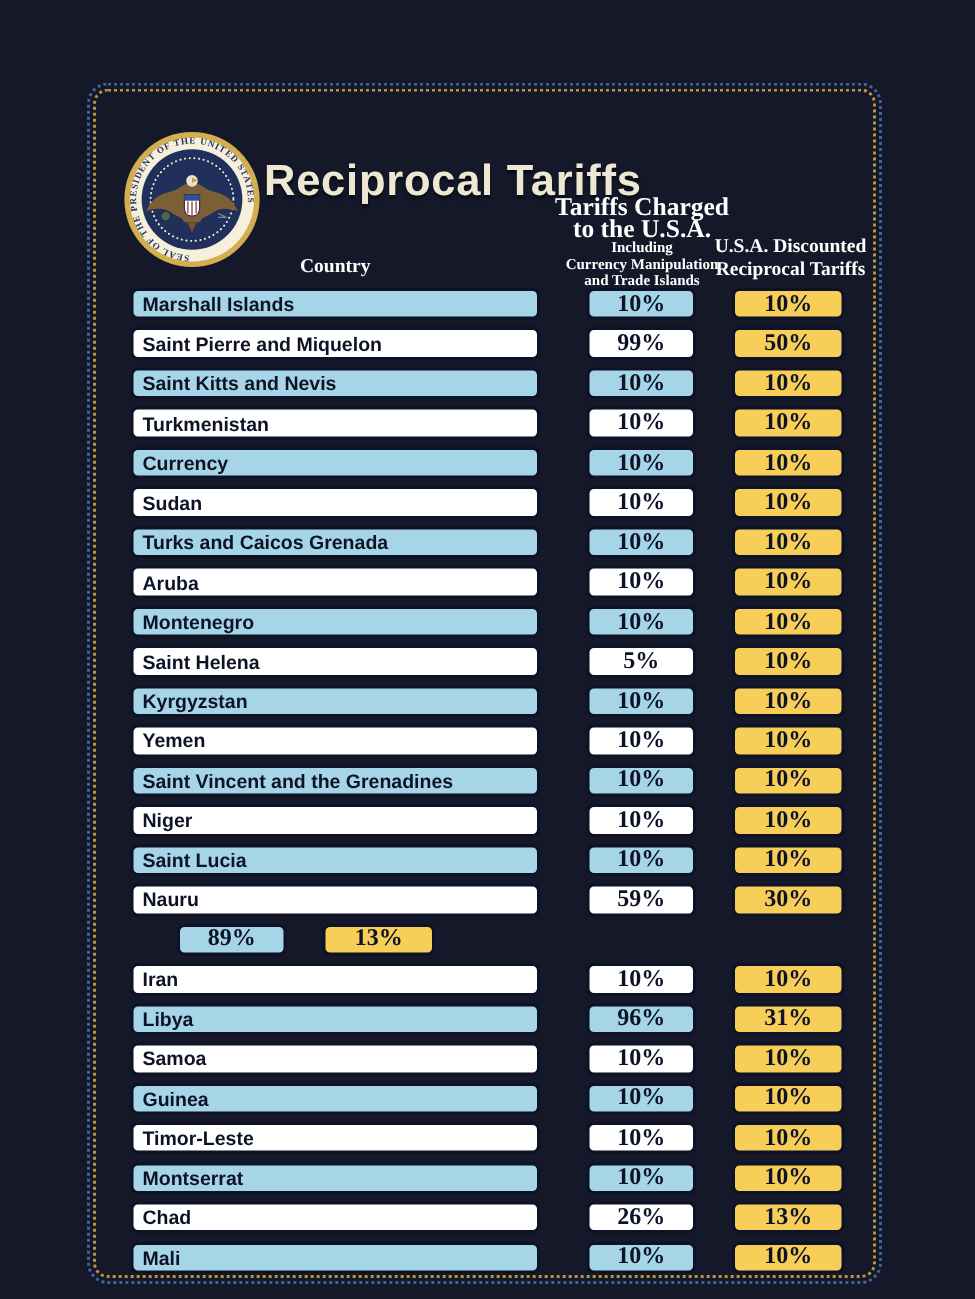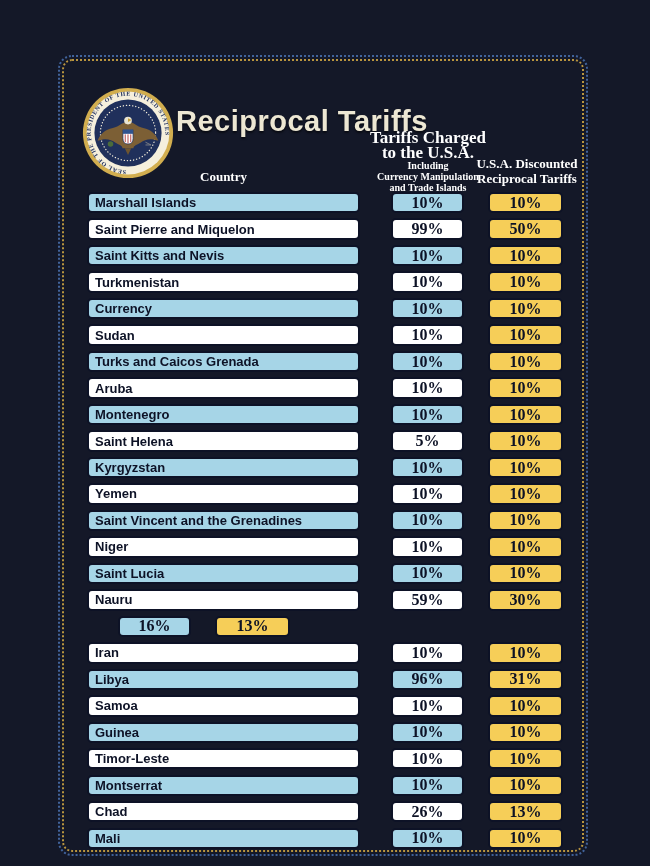--- a/index.html
+++ b/index.html
@@ -224,21 +224,21 @@
   <div class="row white">
     <div class="cell country charged-bg">Nauru</div>
     <div class="spacer1"></div>
     <div class="cell num charged">59%</div>
     <div class="spacer2"></div>
     <div class="cell num gold">30%</div>
   </div>
 
   <div class="row blue">
     <div class="spacer1"></div>
-    <div class="cell num charged">16%</div>
+    <div class="cell num charged">89%</div>
     <div class="spacer2"></div>
     <div class="cell num gold">13%</div>
   </div>
 
   <div class="row white">
     <div class="cell country charged-bg">Iran</div>
     <div class="spacer1"></div>
     <div class="cell num charged">10%</div>
     <div class="spacer2"></div>
     <div class="cell num gold">10%</div>

